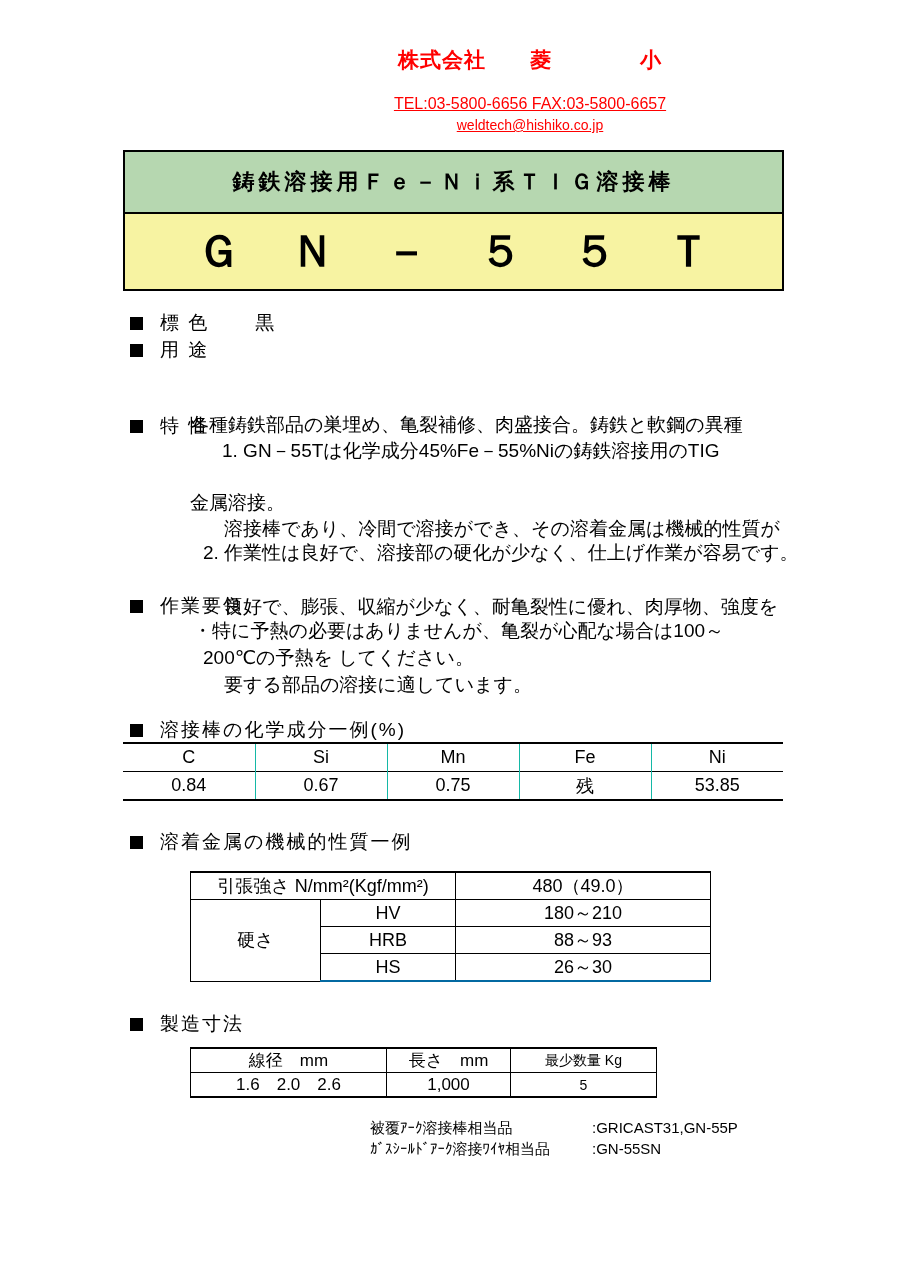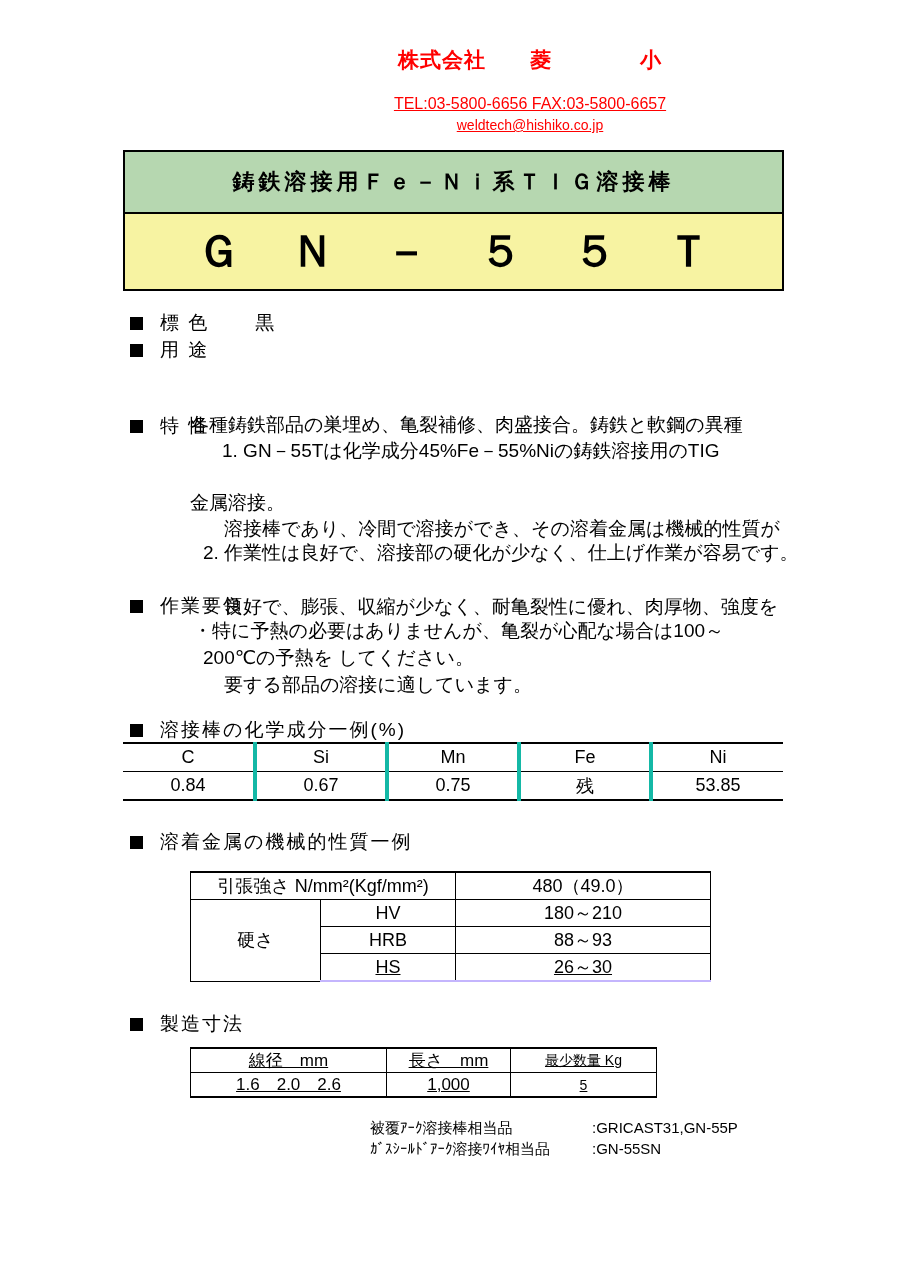--- a/index.html
+++ b/index.html
@@ -55,29 +55,29 @@
   .pos-dim-h   { top: 1011px; }
 
   
   table { border-collapse: collapse; table-layout: fixed; }
   th, td { font-weight: normal; padding: 0; }
 
   .chem-table { position: absolute; top: 742px; left: 123px; width: 660px; font-size: 18px; text-align: center; }
   .chem-table tr:first-child { border-top: 2px solid #000; border-bottom: 1px solid #000; }
   .chem-table tr:last-child  { border-bottom: 2px solid #000; }
   .chem-table th, .chem-table td { height: 27px; }
-  .chem-table th + th, .chem-table td + td { border-left: 4px solid #14b8a6; }
+  .chem-table th + th, .chem-table td + td { border-left: 1px solid #14b8a6; }
 
   .mech-table { position: absolute; top: 871px; left: 190px; width: 520px; font-size: 18px; text-align: center; }
   .mech-table td { border: 1px solid #000; height: 26px; }
   .mech-table tr:first-child td { border-top: 2px solid #000; }
-  .mech-table tr:last-child td  { border-bottom: 2px solid #c4b5fd; text-decoration: underline; }
+  .mech-table tr:last-child td  { border-bottom: 2px solid #0369a1; }
 
   .dim-table { position: absolute; top: 1047px; left: 190px; width: 466px; font-size: 17px; text-align: center; }
-  .dim-table th, .dim-table td { border: 1px solid #000; height: 22px; text-decoration: underline; }
+  .dim-table th, .dim-table td { border: 1px solid #000; height: 22px; }
   .dim-table tr:first-child th { border-top: 2px solid #000; }
   .dim-table tr:last-child td  { border-bottom: 2px solid #000; }
   .small-cell { font-size: 14px; }
 
   
   .equiv { position: absolute; top: 1117px; left: 370px; font-size: 15px; line-height: 21px; }
   .equiv .lbl { display: inline-block; width: 222px; white-space: pre; }
   .equiv .val { white-space: pre; }
 </style>
 </head>

